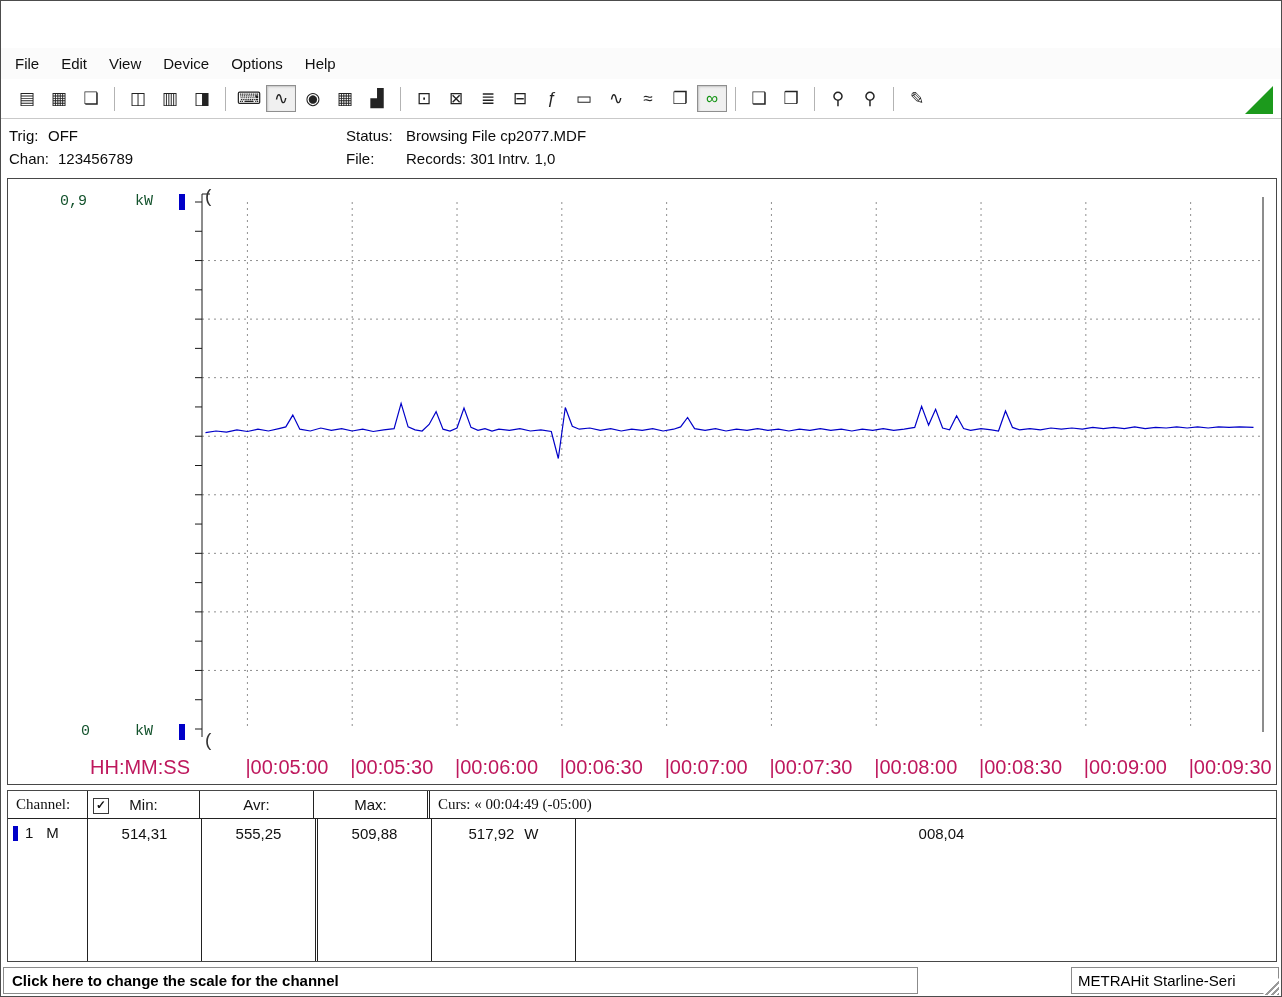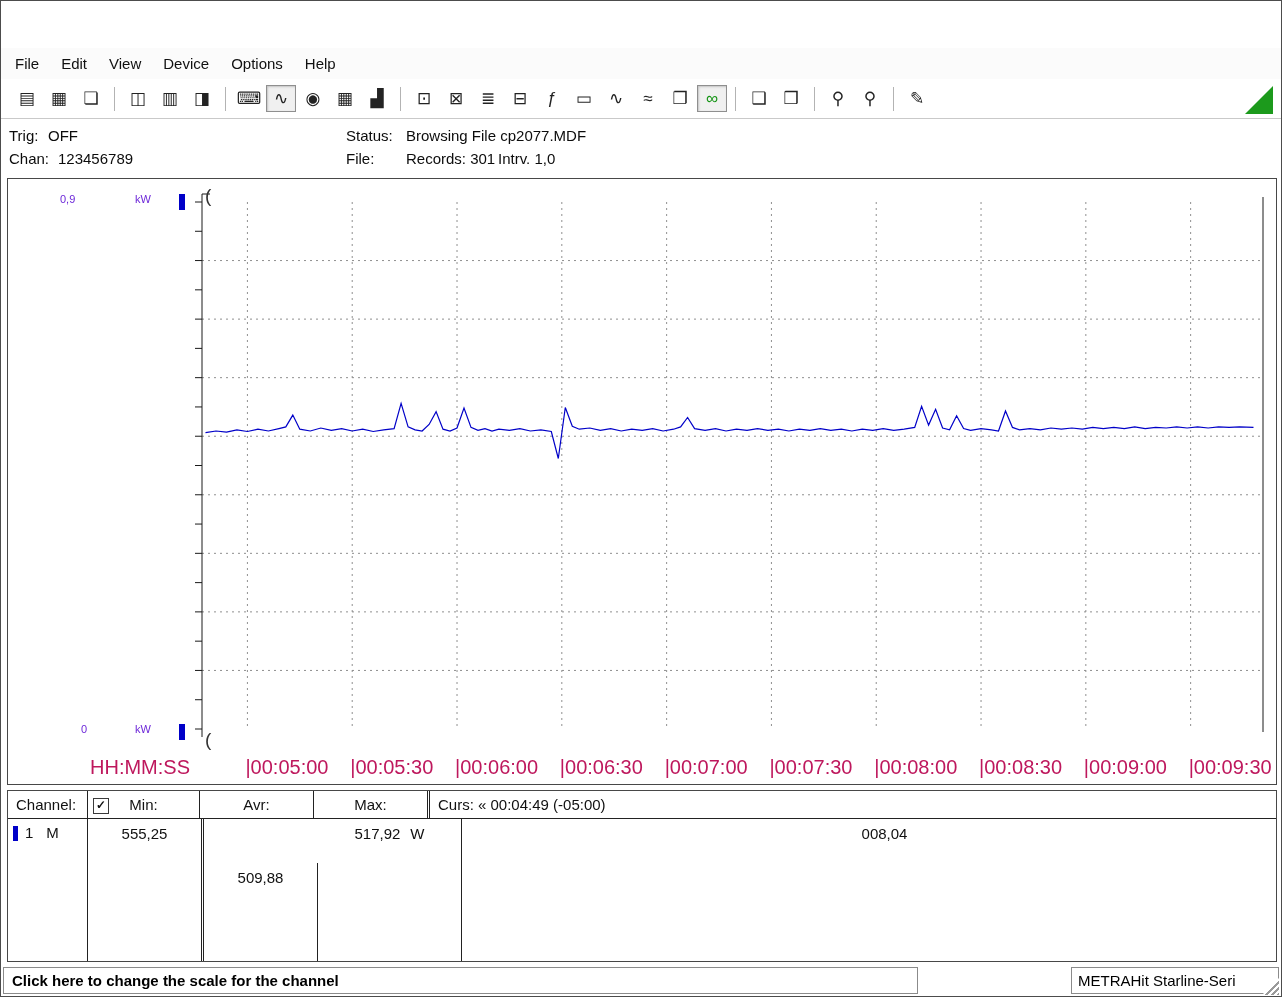--- a/index.html
+++ b/index.html
@@ -32,21 +32,21 @@
   .tbtn.pressed{border:1px solid #8f8f8f;background:#f0f0f0;box-shadow:inset 1px 1px 2px #c4c4c4;}
   .tsep{width:1px;height:24px;background:#b3b3b3;margin:0 7px;flex:none;}
   .toolbar-triangle{position:absolute;right:8px;top:7px;width:0;height:0;
     border-left:28px solid transparent;border-bottom:28px solid #1c9a1c;}
   
   .infobar{position:absolute;left:0;top:119px;width:100%;height:56px;background:#fff;font-size:15px;}
   .inf{position:absolute;white-space:pre;color:#0c0c0c;}
   
   .chart-panel{position:absolute;left:6px;top:177px;width:1270px;height:607px;
     border:1px solid #474747;background:#fff;box-sizing:border-box;}
-  .ylab{position:absolute;font-size:11px;color:#6d28d9;}
+  .ylab{position:absolute;font-size:15px;color:#14532d;font-family:Liberation Mono, monospace;}
   .chmark-y{position:absolute;width:6px;height:16px;background:var(--ch1,#0000c8);}
   .plot{position:absolute;left:194px;top:13px;width:1062px;height:547px;}
   .plot svg{width:100%;height:100%;overflow:visible;display:block;}
   .grid{stroke:#8f8f8f;stroke-width:1;stroke-dasharray:2,4;}
   .axis{stroke:#1a1a1a;stroke-width:1;}
   .dataline{fill:none;stroke-width:1.2;}
   .cursor-bracket{position:absolute;font-size:19px;color:#333;line-height:1;}
   .xlabels{position:absolute;left:0;top:576px;width:100%;height:24px;font-size:20px;color:#be185d;}
   .xlabels .hhmmss{position:absolute;left:82px;top:1px;}
   .xtick{position:absolute;top:1px;white-space:pre;}
@@ -54,23 +54,23 @@
   .table-panel{position:absolute;left:6px;top:789px;width:1270px;height:172px;
     border:1px solid #474747;background:#fff;box-sizing:border-box;
     display:flex;flex-direction:column;font-size:15px;}
   .trow{display:flex;width:100%;box-sizing:border-box;}
   .thead{height:28px;border-bottom:1px solid #222;flex:none;}
   .tbody{flex:1;}
   .tc{box-sizing:border-box;position:relative;}
   .b1{border-right:1px solid #222;}
   .b2{border-right:3px double #222;}
   .c1{width:80px;}  .c2{width:112px;} .c3{width:114px;} .c4{width:116px;}
-  .c5{width:114px;margin-top:44px;} .c6{width:144px;} .c7{flex:1;} .c56{width:258px;}
+  .c5{width:114px;} .c6{width:144px;} .c7{flex:1;} .c56{width:258px;}
   .th{line-height:27px;}
-  .th.left{padding-left:8px;}
+  .th.left{padding-left:8px;font-family:Liberation Serif, serif;}
   .th.center{text-align:center;}
   .checkbox{position:absolute;left:5px;top:7px;width:14px;height:14px;border:1px solid #3a3a3a;
     background:#fff;font-size:12px;line-height:13px;text-align:center;font-weight:bold;}
   .val{text-align:center;padding-top:6px;}
   .chmark-t{display:inline-block;width:5px;height:15px;background:var(--ch1,#0000c8);
     margin:7px 7px 0 5px;vertical-align:top;}
   .chnum{display:inline-block;margin-top:5px;}
   .chmode{display:inline-block;margin:5px 0 0 13px;}
   .unit{margin-left:10px;}
   .delta{text-align:center;padding-left:31px;}
@@ -279,20 +279,21 @@
       </div>
       <div class="tc c3 b1 th center"><span>Avr:</span></div>
       <div class="tc c4 b2 th center"><span>Max:</span></div>
       <div class="tc c56 th left"><span>Curs: « 00:04:49 (-05:00)</span></div>
       <div class="tc c7 th"></div>
     </div>
     <div class="trow tbody">
       <div class="tc c1 b1">
         <span class="chmark-t"></span><span class="chnum">1</span><span class="chmode">M</span>
       </div>
+      <div class="tc c3 b1 val">514,31</div>
       <div class="tc c4 b2 val">555,25</div>
       <div class="tc c5 b1 val">509,88</div>
       <div class="tc c6 b1 val">
         <span>517,92</span><span class="unit">W</span>
       </div>
       <div class="tc c7 val delta">008,04</div>
     </div>
   </div>
 
   <div class="statusbar">

